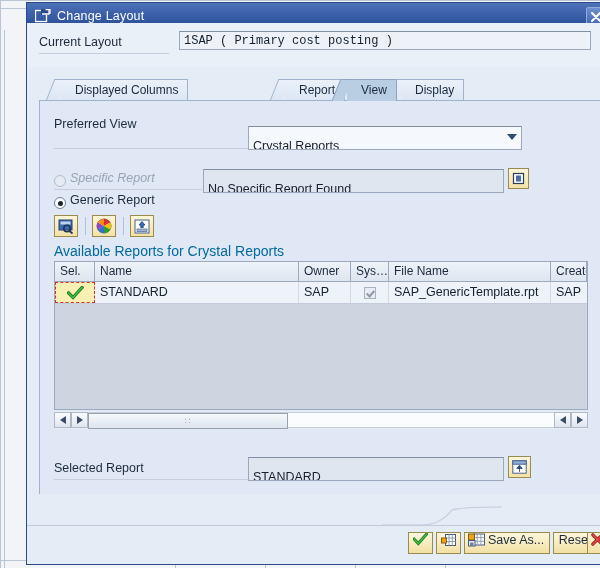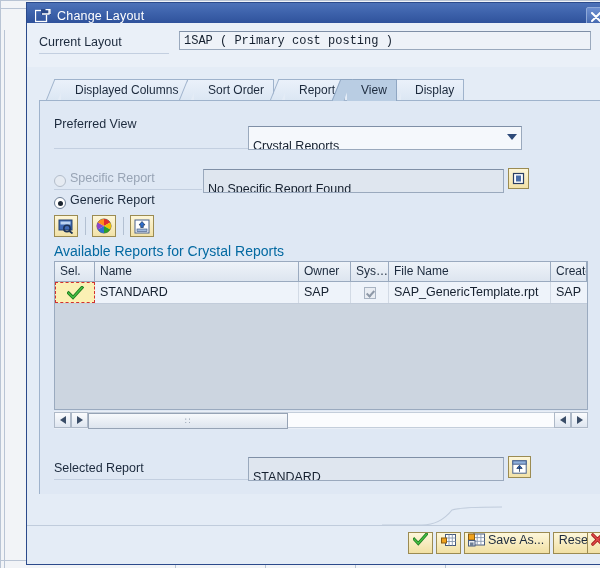--- a/index.html
+++ b/index.html
@@ -428,24 +428,20 @@
       <span class="lbl-current">Current Layout</span>
       <div class="underline-rule" style="left:12px;top:30px;width:130px;"></div>
       <div class="fld-current">1SAP ( Primary cost posting )</div>
     </div>
 
     <div class="tabstrip">
       <div class="tab" style="left:22px;">
         <span class="slant"></span>
         <span>Displayed Columns</span>
       </div>
-      <div class="tab" style="left:155px;">
-        <span class="slant"></span>
-        <span>Sort Order</span>
-      </div>
       <div class="tab" style="left:246px;">
         <span class="slant"></span>
         <span>Report</span>
       </div>
       <div class="tab active" style="left:308px;">
         <span class="slant"></span>
         <span>View</span>
       </div>
       <div class="tab" style="left:362px;">
         <span class="slant"></span>
@@ -458,21 +454,21 @@
       <span class="lbl" style="left:14px;top:16px;">Preferred View</span>
       <div class="underline-rule" style="left:14px;top:47px;width:196px;"></div>
       <div class="input" style="left:208px;top:25px;width:274px;height:20px;">
         <span>Crystal Reports</span>
         <span class="dropdown-btn">
             <span class="caret"></span>
           </span>
       </div>
 
       <span class="radio disabled" style="left:14px;top:74px;"></span>
-      <span class="lbl disabled" style="left:30px;top:70px;">Specific Report</span>
+      <span class="lbl disabled" style="left:30px;top:70px;font-style:italic;">Specific Report</span>
       <div class="underline-rule" style="left:14px;top:88px;width:148px;"></div>
       <div class="input readonly" style="left:163px;top:68px;width:301px;height:20px;">No Specific Report Found</div>
       <div class="iconbtn" style="left:468px;top:67px;width:21px;height:21px;">
         <svg width="13" height="13" viewBox="0 0 13 13">
           <rect x="1.5" y="1.5" width="10" height="10" fill="#ffffff" stroke="#2b3f63" stroke-width="1.2"></rect>
           <rect x="4" y="3.5" width="5" height="6" fill="#4a6ea8"></rect>
         </svg>
       </div>
 
       <span class="radio checked" style="left:14px;top:96px;"></span>

